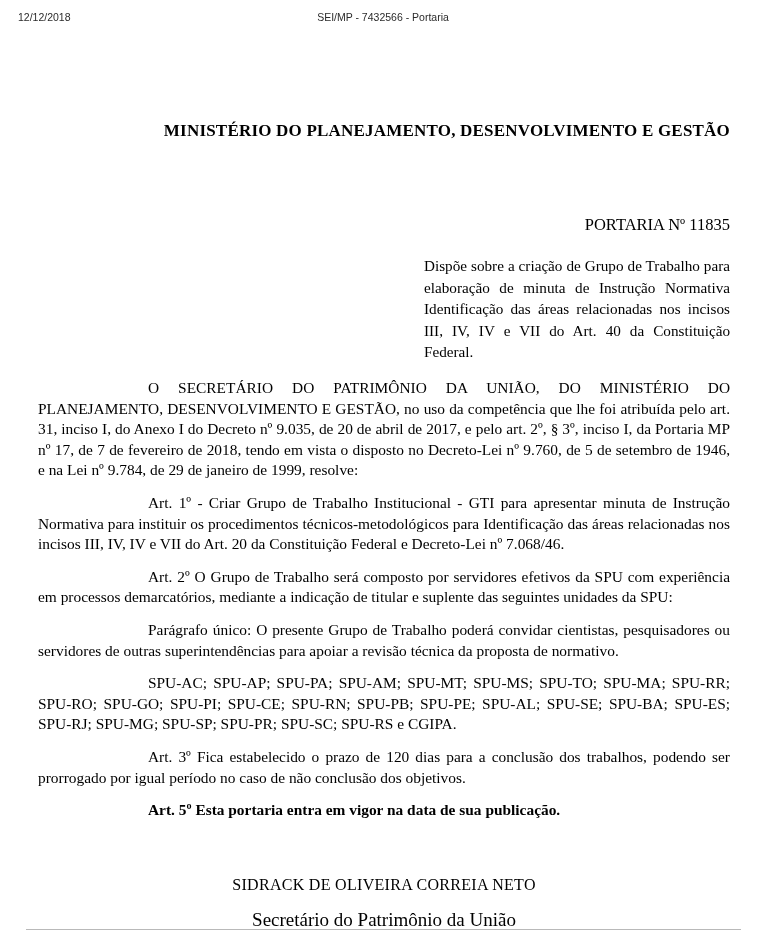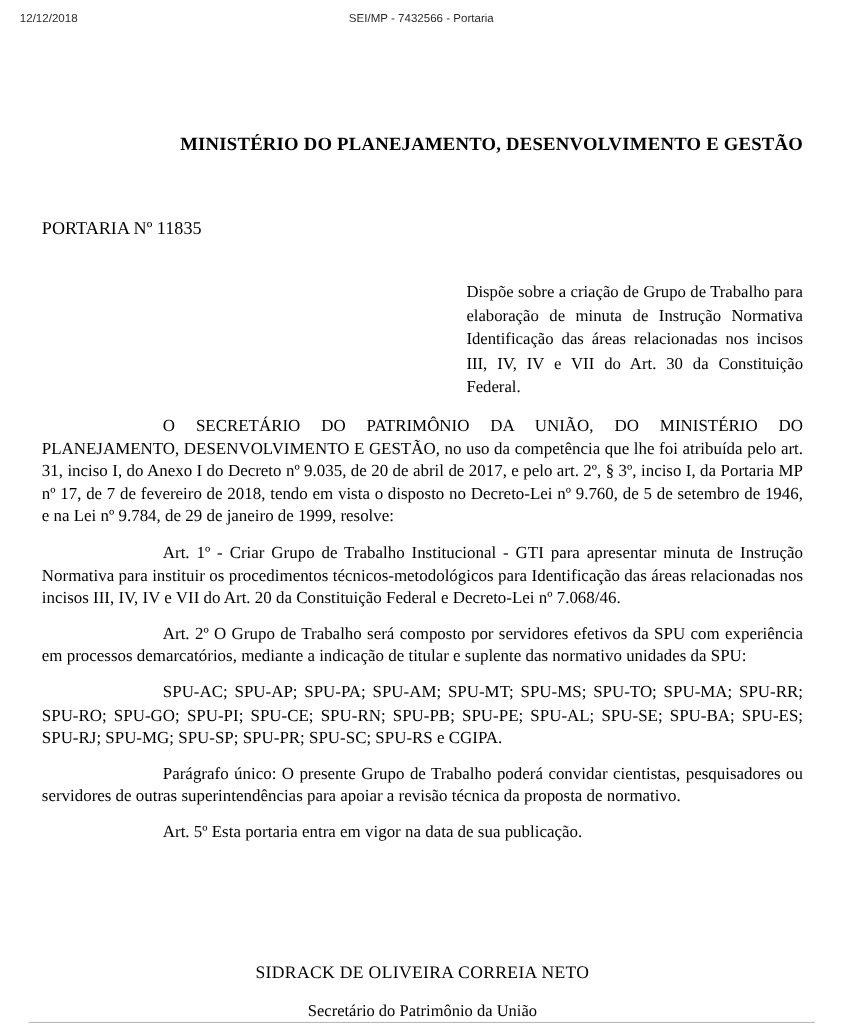--- a/index.html
+++ b/index.html
@@ -60,24 +60,24 @@
     letter-spacing: 0.2px;
     position: absolute;
     top: 121px;
     left: 0;
     width: 692px;
     line-height: 20px;
   }
 
   .portaria-num {
     position: absolute;
-    top: 198px;
+    top: 215px;
     left: 0;
     width: 692px;
-    text-align: left;
+    text-align: right;
     font-size: 16.5px;
     line-height: 20px;
   }
 
   .ementa {
     position: absolute;
     top: 255px;
     left: 386px;
     width: 306px;
     font-size: 15.2px;
@@ -95,41 +95,41 @@
 
   .para {
     margin: 0 0 12px 0;
     font-size: 15.4px;
     line-height: 20.6px;
     text-align: justify;
     text-justify: inter-word;
     text-indent: 110px;
     hyphens: none;
   }
-  .para:last-child { margin-bottom: 0; }
+  .para:last-child { margin-bottom: 0; font-weight: bold; }
 
   .signature-name {
     position: absolute;
     top: 875px;
     left: 0;
     width: 692px;
     text-align: center;
     font-size: 16px;
     font-weight: normal;
     letter-spacing: 0.3px;
     line-height: 20px;
   }
 
   .signature-role {
     position: absolute;
     top: 911px;
     left: 0;
     width: 692px;
     text-align: center;
-    font-size: 15px;
+    font-size: 19px;
     line-height: 18px;
   }
 
   .footer-rule {
     position: absolute;
     left: 26px;
     top: 929px;
     width: 715px;
     height: 1px;
     background: #b9b9b9;
@@ -142,28 +142,29 @@
   <span class="ph-date">12/12/2018</span>
   <span class="ph-title">SEI/MP - 7432566 - Portaria</span>
 </div>
 
 <div class="doc">
 
   <h1 class="doc-title">MINISTÉRIO DO PLANEJAMENTO, DESENVOLVIMENTO E GESTÃO</h1>
 
   <div class="portaria-num">PORTARIA Nº 11835</div>
 
-  <div class="ementa">Dispõe sobre a criação de Grupo de Trabalho para elaboração de minuta de Instrução Normativa Identificação das áreas relacionadas nos incisos III, IV, IV e VII do Art. 30 da Constituição Federal.</div>
+  <div class="ementa">Dispõe sobre a criação de Grupo de Trabalho para elaboração de minuta de Instrução Normativa Identificação das áreas relacionadas nos incisos III, IV, IV e VII do Art. 40 da Constituição Federal.</div>
 
   <div class="body-block">
     <p class="para">O SECRETÁRIO DO PATRIMÔNIO DA UNIÃO, DO MINISTÉRIO DO PLANEJAMENTO, DESENVOLVIMENTO E GESTÃO, no uso da competência que lhe foi atribuída pelo art. 31, inciso I, do Anexo I do Decreto nº 9.035, de 20 de abril de 2017, e pelo art. 2º, § 3º, inciso I, da Portaria MP nº 17, de 7 de fevereiro de 2018, tendo em vista o disposto no Decreto-Lei nº 9.760, de 5 de setembro de 1946, e na Lei nº 9.784, de 29 de janeiro de 1999, resolve:</p>
     <p class="para">Art. 1º - Criar Grupo de Trabalho Institucional - GTI para apresentar minuta de Instrução Normativa para instituir os procedimentos técnicos-metodológicos para Identificação das áreas relacionadas nos incisos III, IV, IV e VII do Art. 20 da Constituição Federal e Decreto-Lei nº 7.068/46.</p>
-    <p class="para">Art. 2º O Grupo de Trabalho será composto por servidores efetivos da SPU com experiência em processos demarcatórios, mediante a indicação de titular e suplente das normativo unidades da SPU:</p>
+    <p class="para">Art. 2º O Grupo de Trabalho será composto por servidores efetivos da SPU com experiência em processos demarcatórios, mediante a indicação de titular e suplente das seguintes unidades da SPU:</p>
+    <p class="para">Parágrafo único: O presente Grupo de Trabalho poderá convidar cientistas, pesquisadores ou servidores de outras superintendências para apoiar a revisão técnica da proposta de normativo.</p>
     <p class="para">SPU-AC; SPU-AP; SPU-PA; SPU-AM; SPU-MT; SPU-MS; SPU-TO; SPU-MA; SPU-RR; SPU-RO; SPU-GO; SPU-PI; SPU-CE; SPU-RN; SPU-PB; SPU-PE; SPU-AL; SPU-SE; SPU-BA; SPU-ES; SPU-RJ; SPU-MG; SPU-SP; SPU-PR; SPU-SC; SPU-RS e CGIPA.</p>
-    <p class="para">Parágrafo único: O presente Grupo de Trabalho poderá convidar cientistas, pesquisadores ou servidores de outras superintendências para apoiar a revisão técnica da proposta de normativo.</p>
+    <p class="para">Art. 3º Fica estabelecido o prazo de 120 dias para a conclusão dos trabalhos, podendo ser prorrogado por igual período no caso de não conclusão dos objetivos.</p>
     <p class="para">Art. 5º Esta portaria entra em vigor na data de sua publicação.</p>
   </div>
 
   <div class="signature-name">SIDRACK DE OLIVEIRA CORREIA NETO</div>
   <div class="signature-role">Secretário do Patrimônio da União</div>
 </div>
 
 <div class="footer-rule"></div>
 
 </body></html>

